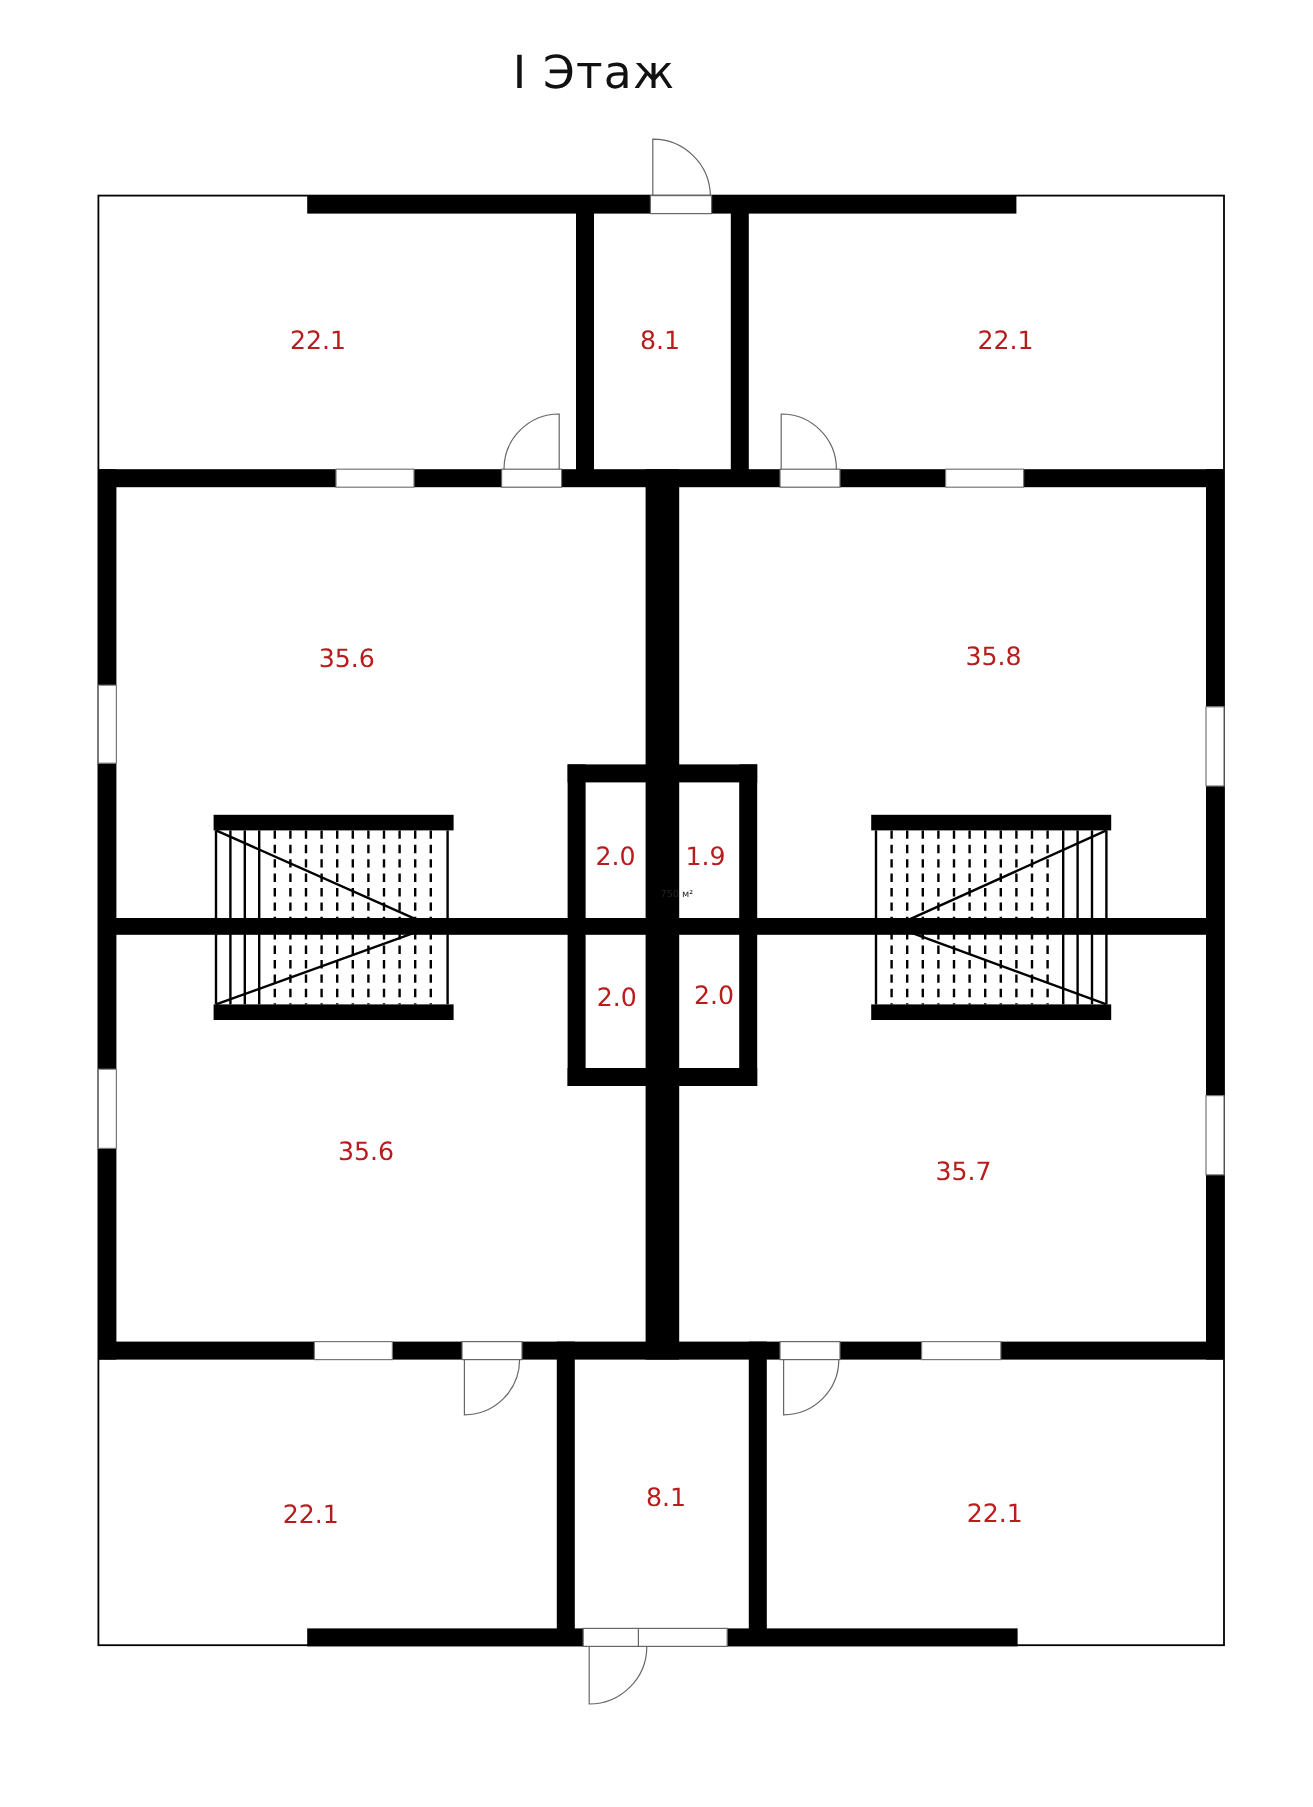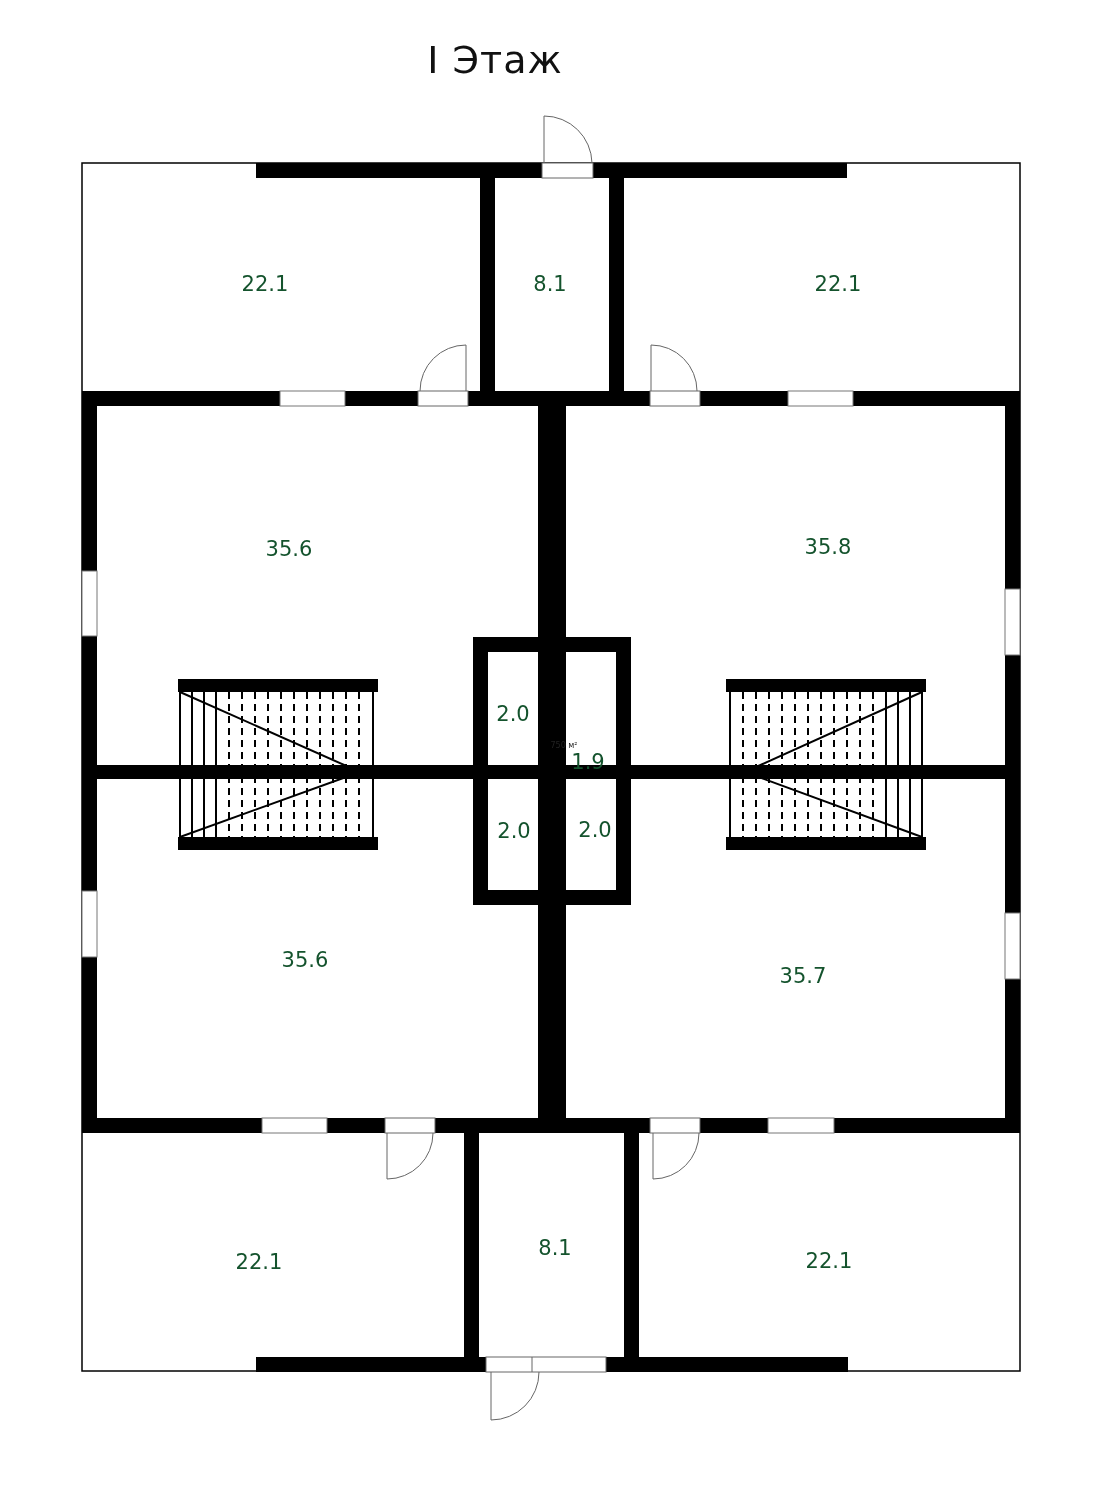--- a/index.html
+++ b/index.html
@@ -1,19 +1,19 @@
 <!DOCTYPE html>
 <html><head>
 <meta charset="utf-8">
 <style>
   html, body { margin:0; padding:0; background:#ffffff; }
   body { width:1094px; height:1506px; position:relative; overflow:hidden; font-family:"DejaVu Sans", sans-serif; }
   #title { position:absolute; left:0; width:990px; top:38px; text-align:center; font-size:38px; color:#111; font-weight:normal; letter-spacing:1px; }
   svg#plan { position:absolute; left:0; top:0; }
-  .lbl { position:absolute; font-size:21px; color:#14532d; transform:translate(-50%,-50%); white-space:nowrap; }
+  .lbl { position:absolute; font-size:21px; color:#b91c1c; transform:translate(-50%,-50%); white-space:nowrap; }
   .small { position:absolute; font-size:8px; color:#222; transform:translate(-50%,-50%); white-space:nowrap; }
 </style>
 </head>
 <body>
 
 <div id="title">I Этаж</div>
 
 <svg id="plan" width="1094" height="1506" viewBox="0 0 1094 1506">
 
   <g fill="none" stroke="#000" stroke-width="1.5">
@@ -148,21 +148,21 @@
     <line x1="873" y1="692" x2="873" y2="837"></line>
   </g>
 </svg>
 
 <div class="lbl" style="left:265px;top:284px;">22.1</div>
 <div class="lbl" style="left:550px;top:284px;">8.1</div>
 <div class="lbl" style="left:838px;top:284px;">22.1</div>
 <div class="lbl" style="left:289px;top:549px;">35.6</div>
 <div class="lbl" style="left:811px;top:547px;margin-left:17px;">35.8</div>
 <div class="lbl" style="left:513px;top:714px;">2.0</div>
-<div class="lbl" style="left:588px;top:714px;margin-top:48px;">1.9</div>
+<div class="lbl" style="left:588px;top:714px;">1.9</div>
 <div class="lbl" style="left:514px;top:831px;">2.0</div>
 <div class="lbl" style="left:595px;top:830px;">2.0</div>
 <div class="lbl" style="left:305px;top:960px;">35.6</div>
 <div class="lbl" style="left:803px;top:976px;">35.7</div>
 <div class="lbl" style="left:259px;top:1262px;">22.1</div>
 <div class="lbl" style="left:555px;top:1248px;">8.1</div>
 <div class="lbl" style="left:829px;top:1261px;">22.1</div>
 <div class="small" style="left:552px;top:745px;margin-left:12px;">750   м²</div>
 
 </body></html>

